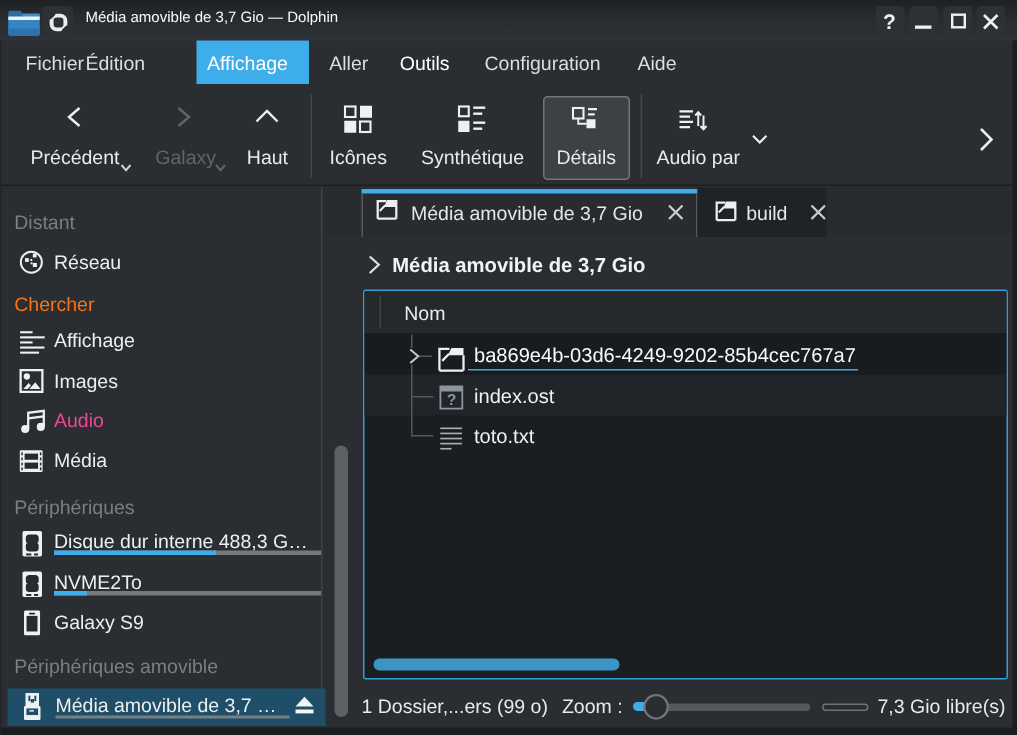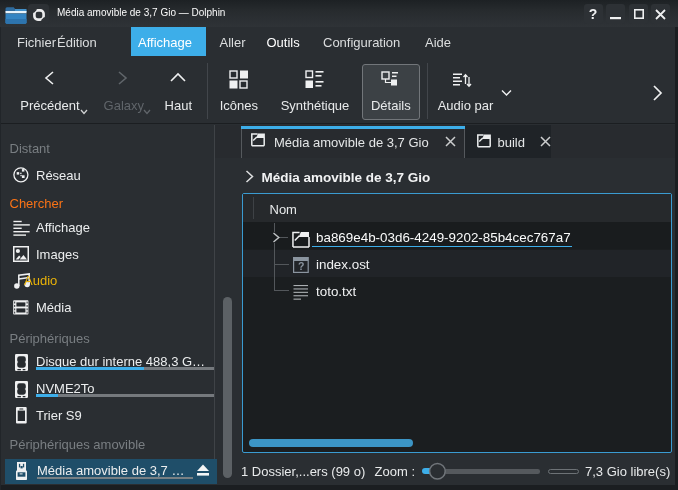--- a/index.html
+++ b/index.html
@@ -206,21 +206,21 @@
  <path d="M2.6 13.4 L6.1 9.4 L7.6 11 L5.5 13.4 Z" fill="#eff0f1"></path>
  <path d="M6.6 13.4 L10.5 8.9 L14 13.4 Z" fill="#eff0f1"></path>
 </svg>
 <div class="t" style="left:36px;top:253.5px;color:#eceeef">Images</div>
 <svg class="a" style="left:13px;top:271.5px" width="17" height="17" viewBox="0 0 17 17">
  <path d="M5.8 14 L5.8 3.2 L16.2 1.9 L16.2 12.6" fill="none" stroke="#eff0f1" stroke-width="1.5"></path>
  <path d="M5.8 6.9 L16.2 5.6" fill="none" stroke="#eff0f1" stroke-width="1.5"></path>
  <circle cx="3.8" cy="14" r="2.7" fill="#eff0f1"></circle>
  <circle cx="14.2" cy="12.6" r="2.7" fill="#eff0f1"></circle>
 </svg>
-<div class="t" style="left:24px;top:280px;color:#eab308">Audio</div>
+<div class="t" style="left:36px;top:280px;color:#ec4899">Audio</div>
 <svg class="a" style="left:13.4px;top:299.5px" width="16" height="15" viewBox="0 0 16 15">
  <rect x="0.2" y="0.2" width="15.2" height="14.4" rx="0.8" fill="#eff0f1"></rect>
  <rect x="3.4" y="2.4" width="9" height="4.1" fill="#262a2e"></rect>
  <rect x="3.4" y="8.4" width="9" height="4.1" fill="#262a2e"></rect>
  <g fill="#262a2e">
   <rect x="1.2" y="1.6" width="1" height="1.9"></rect>
       <rect x="1.2" y="5" width="1" height="1.9"></rect>
       <rect x="1.2" y="8.4" width="1" height="1.9"></rect>
       <rect x="1.2" y="11.6" width="1" height="1.9"></rect>
   <rect x="13.6" y="1.6" width="1" height="1.9"></rect>
@@ -247,21 +247,21 @@
  <rect x="7.7" y="15" width="2.7" height="1.3" fill="#272b2f"></rect>
 </svg>
 <div class="t" style="left:36px;top:387.5px;color:#eceeef">NVME2To</div>
 <div class="a" style="left:36px;top:394.4px;width:178px;height:2.4px;background:#75797d"></div>
 <div class="a" style="left:36px;top:394.4px;width:22px;height:2.4px;background:#3daee9"></div>
 <svg class="a" style="left:15.7px;top:407px" width="11" height="17" viewBox="0 0 11 17">
  <rect x="0" y="0" width="10.7" height="16.5" rx="1" fill="#eff0f1"></rect>
  <rect x="1.7" y="3.6" width="7.3" height="10.4" fill="#272b2f"></rect>
  <rect x="3.3" y="1.5" width="4.1" height="1.1" rx="0.5" fill="#272b2f"></rect>
 </svg>
-<div class="t" style="left:36px;top:414.5px;color:#eceeef">Trier S9</div>
+<div class="t" style="left:36px;top:414.5px;color:#eceeef">Galaxy S9</div>
 <div class="t" style="left:9.5px;top:444px;color:#797e82">Périphériques amovible</div>
 <div class="a" style="left:4.5px;top:459px;width:212px;height:24.5px;background:#1f4e69"></div>
 <svg class="a" style="left:15.5px;top:461.5px" width="11" height="18" viewBox="0 0 11 18">
  <rect x="1" y="0" width="9" height="9.4" fill="#eff0f1"></rect>
  <rect x="0" y="8.6" width="11" height="9.4" rx="0.8" fill="#eff0f1"></rect>
  <rect x="2.9" y="1.8" width="1.3" height="3.6" fill="#1f4e69"></rect>
  <rect x="6.9" y="1.8" width="1.3" height="3.6" fill="#1f4e69"></rect>
  <rect x="4.5" y="4" width="2.2" height="2.4" fill="#1f4e69"></rect>
  <rect x="1.6" y="10.3" width="7.8" height="4.4" fill="#1f4e69"></rect>
  <rect x="3.6" y="11.4" width="3" height="1" fill="#eff0f1"></rect>

